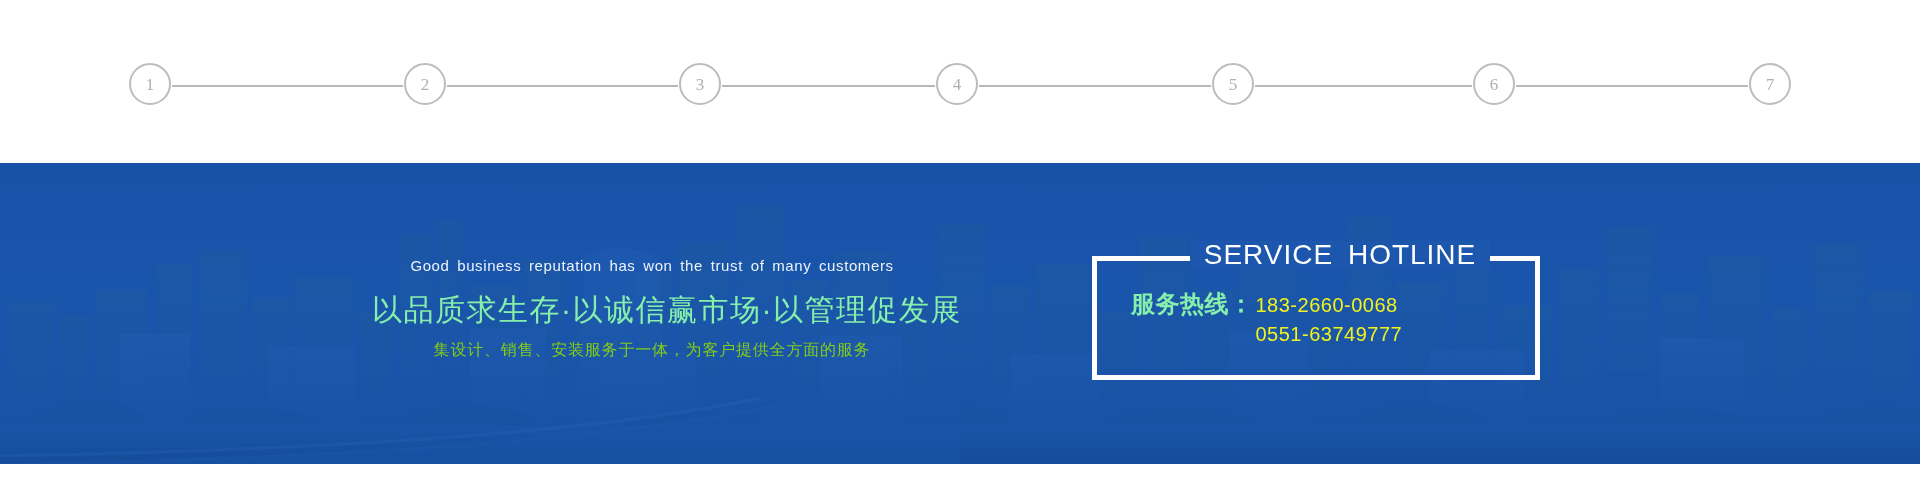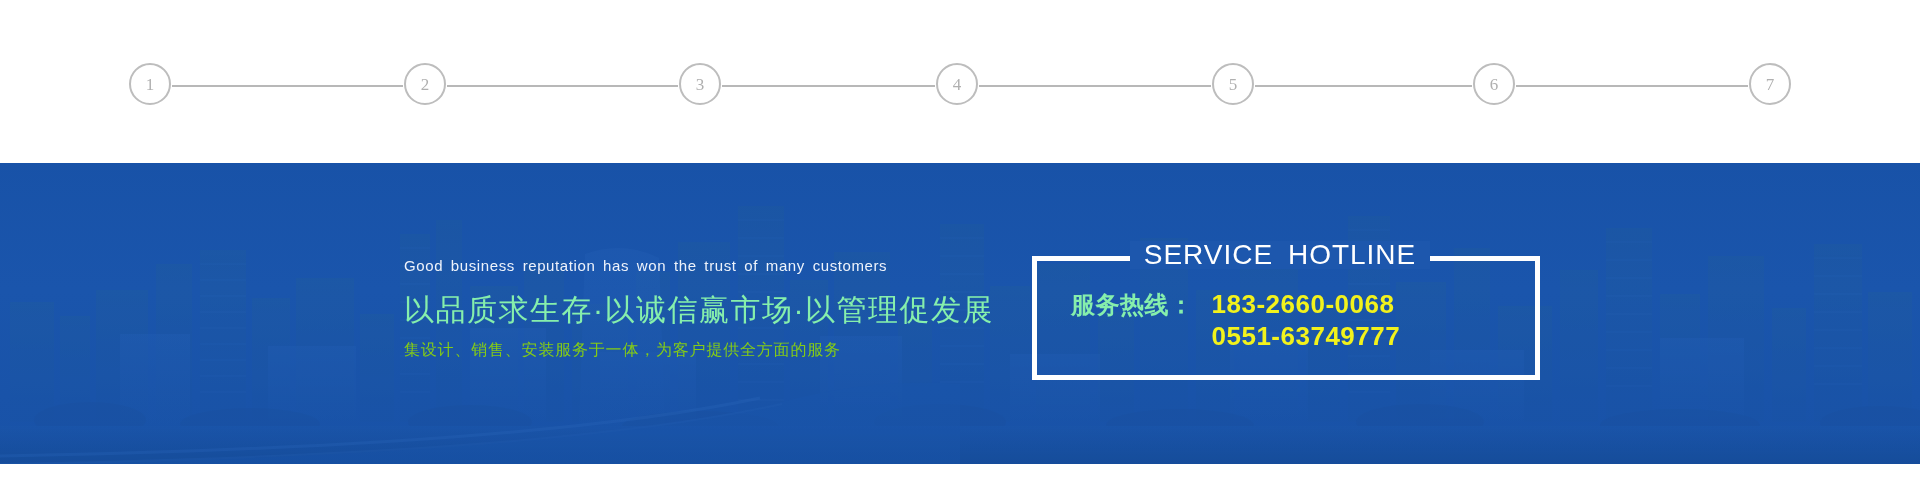--- a/index.html
+++ b/index.html
@@ -82,23 +82,22 @@
     background: linear-gradient(180deg, rgba(20,76,158,0.30) 0%, rgba(26,85,172,0.02) 42%, rgba(18,70,150,0.22) 100%);
     pointer-events: none;
   }
 
   
   .slogan {
     position: absolute;
     left: 372px;
     top: 95px;
     width: 560px;
-    text-align: left;
+    text-align: center;
     color: #ffffff;
-    margin-left: 32px;
   }
   .slogan-en {
     font-size: 15px;
     letter-spacing: 0.6px;
     word-spacing: 3px;
     color: #eef3fb;
     white-space: nowrap;
     line-height: 1;
   }
   .slogan-cn {
@@ -115,23 +114,23 @@
     font-size: 16px;
     letter-spacing: 0.8px;
     white-space: nowrap;
     line-height: 1;
     color: #84cc16;
   }
 
   
   .hotline {
     position: absolute;
-    left: 1032px;
+    left: 1092px;
     top: 93px;
-    width: 508px;
+    width: 448px;
     height: 124px;
     box-sizing: border-box;
     border: 5px solid #ffffff;
   }
   .hotline-title {
     position: absolute;
     left: 0;
     top: -20px;
     width: 486px;
     text-align: center;
@@ -164,24 +163,24 @@
     line-height: 1.22;
   }
   .hotline-label {
     color: #86efac;
     font-size: 24px;
     font-weight: bold;
     letter-spacing: 0.5px;
   }
   .hotline-number {
     color: #f2f21c;
-    font-size: 26px;
-    font-weight: bold;
+    font-size: 20px;
+    font-weight: normal;
     letter-spacing: 0.5px;
-    margin-left: 18px;
+    margin-left: 2px;
   }
   .hotline-row.second .hotline-label {
     visibility: hidden;
   }
 </style>
 </head>
 <body>
 
 <div class="stepper-band">
   <div class="stepper" id="stepper">

